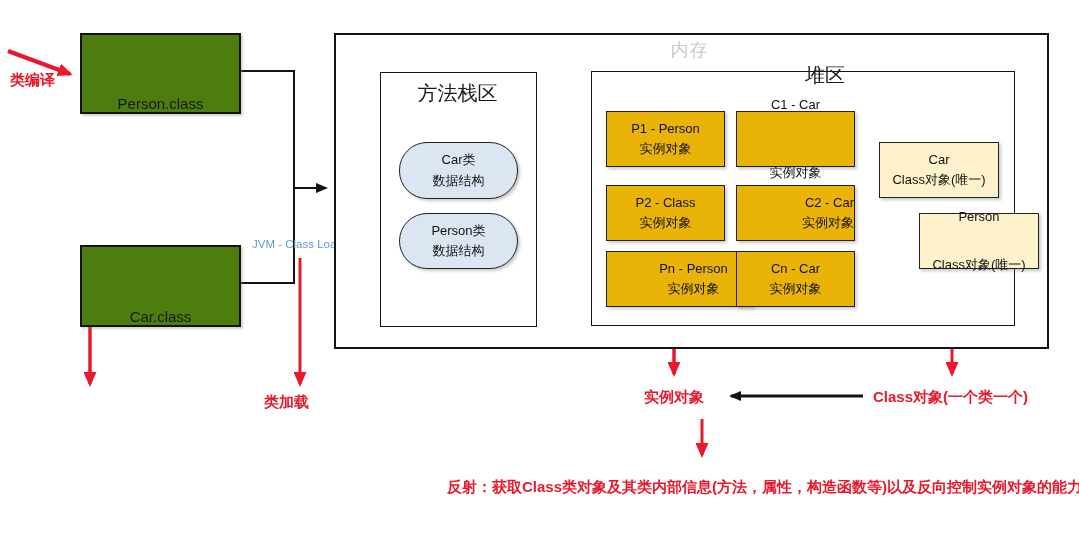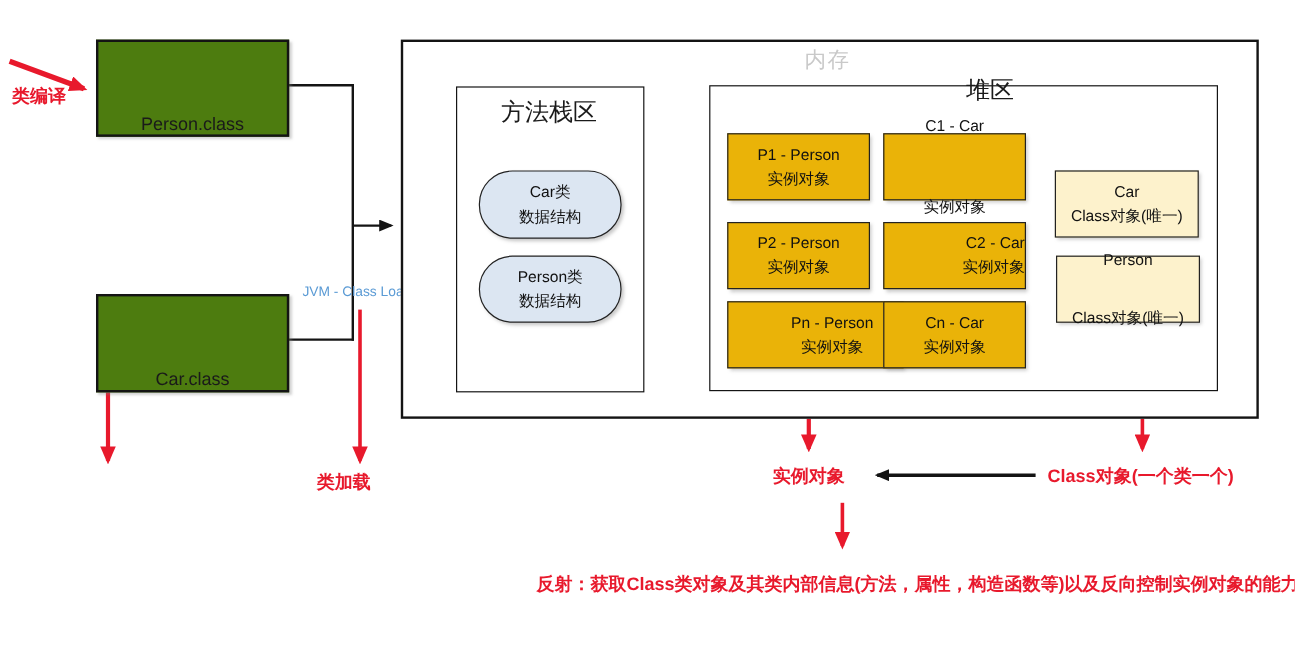--- a/index.html
+++ b/index.html
@@ -100,41 +100,41 @@
 
   <div class="sbox green" style="left:606px; top:111px; width:117px; height:54px;">
     <div>P1 - Person</div>
     <div>实例对象</div>
   </div>
   <div class="sbox green" style="left:736px; top:111px; width:117px; height:54px;gap:48px;">
     <div>C1 - Car</div>
     <div>实例对象</div>
   </div>
   <div class="sbox green" style="left:606px; top:185px; width:117px; height:54px;">
-    <div>P2 - Person</div>
+    <div>P2 - Class</div>
     <div>实例对象</div>
   </div>
   <div class="sbox green" style="left:736px; top:185px; width:117px; height:54px;align-items:flex-end;">
     <div>C2 - Car</div>
     <div>实例对象</div>
   </div>
   <div class="sbox green" style="left:606px; top:251px; width:117px; height:54px;padding-left:28px;">
     <div>Pn - Person</div>
     <div>实例对象</div>
   </div>
   <div class="sbox green" style="left:736px; top:251px; width:117px; height:54px;">
     <div>Cn - Car</div>
     <div>实例对象</div>
   </div>
 
   <div class="sbox yellow" style="left:879px; top:142px; width:118px; height:54px;">
     <div>Car</div>
     <div>Class对象(唯一)</div>
   </div>
-  <div class="sbox yellow" style="left:880px; top:213px; width:118px; height:54px;gap:28px;">
+  <div class="sbox yellow" style="left:919px; top:213px; width:118px; height:54px;gap:28px;">
     <div>Person</div>
     <div>Class对象(唯一)</div>
   </div>
 
   <div class="red-label" style="left:264px; top:393px;">类加载</div>
   <div class="red-label" style="left:644px; top:388px;">实例对象</div>
   <div class="red-label" style="left:873px; top:388px;">Class对象(一个类一个)</div>
   <div class="red-label" style="left:447px; top:478px;">反射：获取Class类对象及其类内部信息(方法，属性，构造函数等)以及反向控制实例对象的能力</div>
 
 </div>

